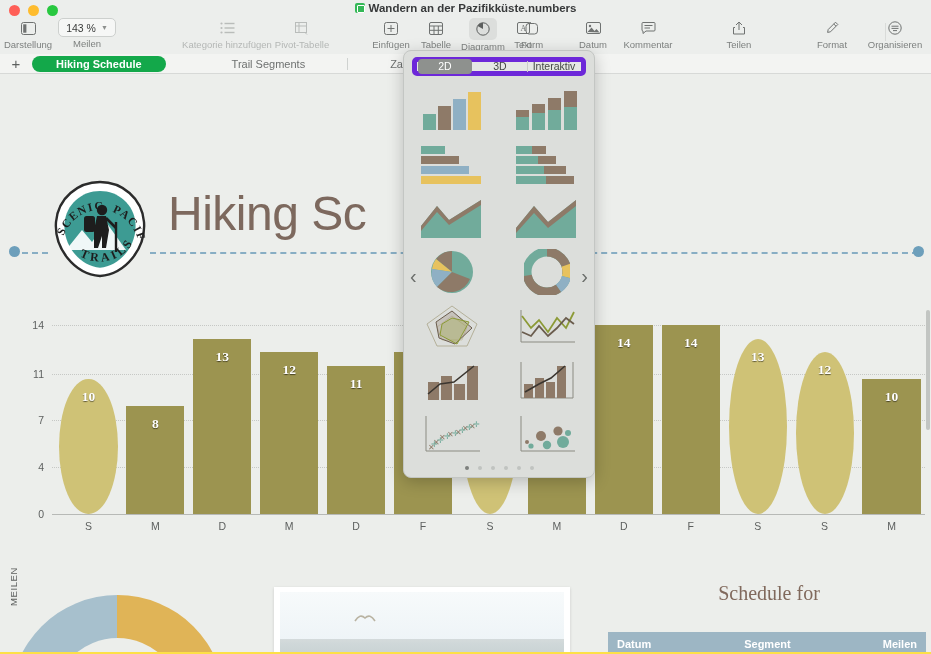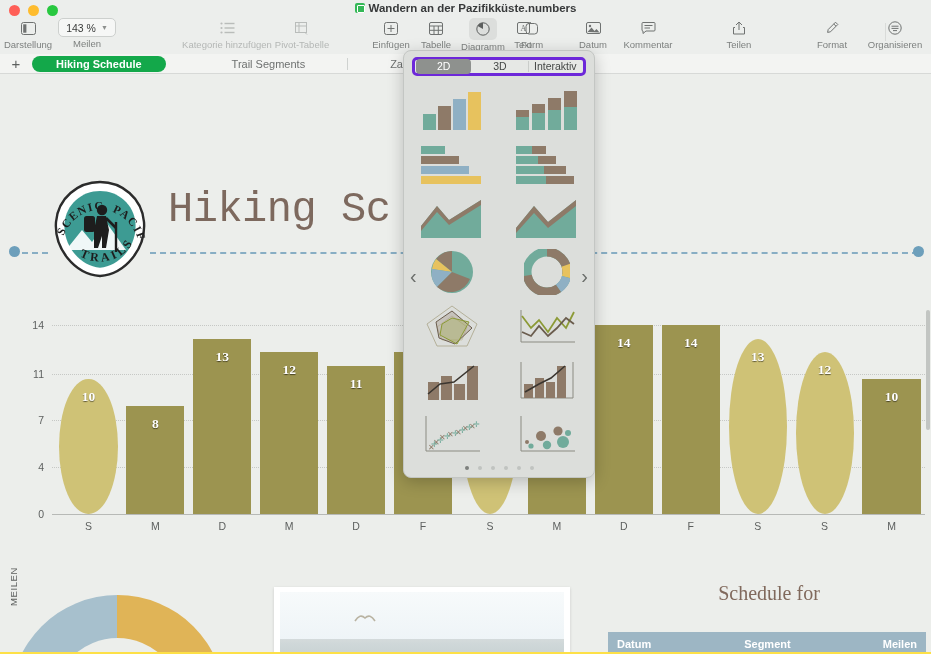--- a/index.html
+++ b/index.html
@@ -123,22 +123,22 @@
 
   
   .badge {
     position: absolute; left: 48px; top: 104px;
     width: 104px; height: 102px;
   }
 
   
   .big-title {
     position: absolute; left: 168px; top: 112px;
-    font-family: Liberation Mono, monospace;
-    font-size: 42px; color: #7d695e; letter-spacing: -0.5px;
+    font-family: Liberation Sans, sans-serif;
+    font-size: 48px; color: #7d695e; letter-spacing: -0.5px;
     white-space: nowrap;
   }
 
   
   .chart {
     position: absolute; left: 0; top: 232px; width: 931px; height: 235px;
   }
   .axis-title {
     position: absolute; left: 8px; top: 300px;
     font-size: 9.5px; color: #5c5f5e; letter-spacing: .6px;
@@ -179,21 +179,21 @@
     border: 1px solid #c3c6c3;
     border-radius: 8px;
     box-shadow: 0 4px 16px rgba(0,0,0,.22);
     z-index: 50;
     overflow: hidden;
   }
   .seg {
     position: absolute; left: 8px; top: 6px; right: 8px; height: 19px;
     background: #e6e8e5; border-radius: 5px;
     display: flex; align-items: center;
-    border: 3px solid #6d28d9;
+    border: 5px solid #6d28d9;
   }
   .seg-btn {
     flex: 1; text-align: center; font-size: 10.5px; color: #444746;
     line-height: 17px; position: relative;
   }
   .seg-btn.on {
     background: #8e918e; color: #fff; border-radius: 4px; margin: 1px;
     line-height: 15px;
   }
   .seg-btn + .seg-btn::before {

